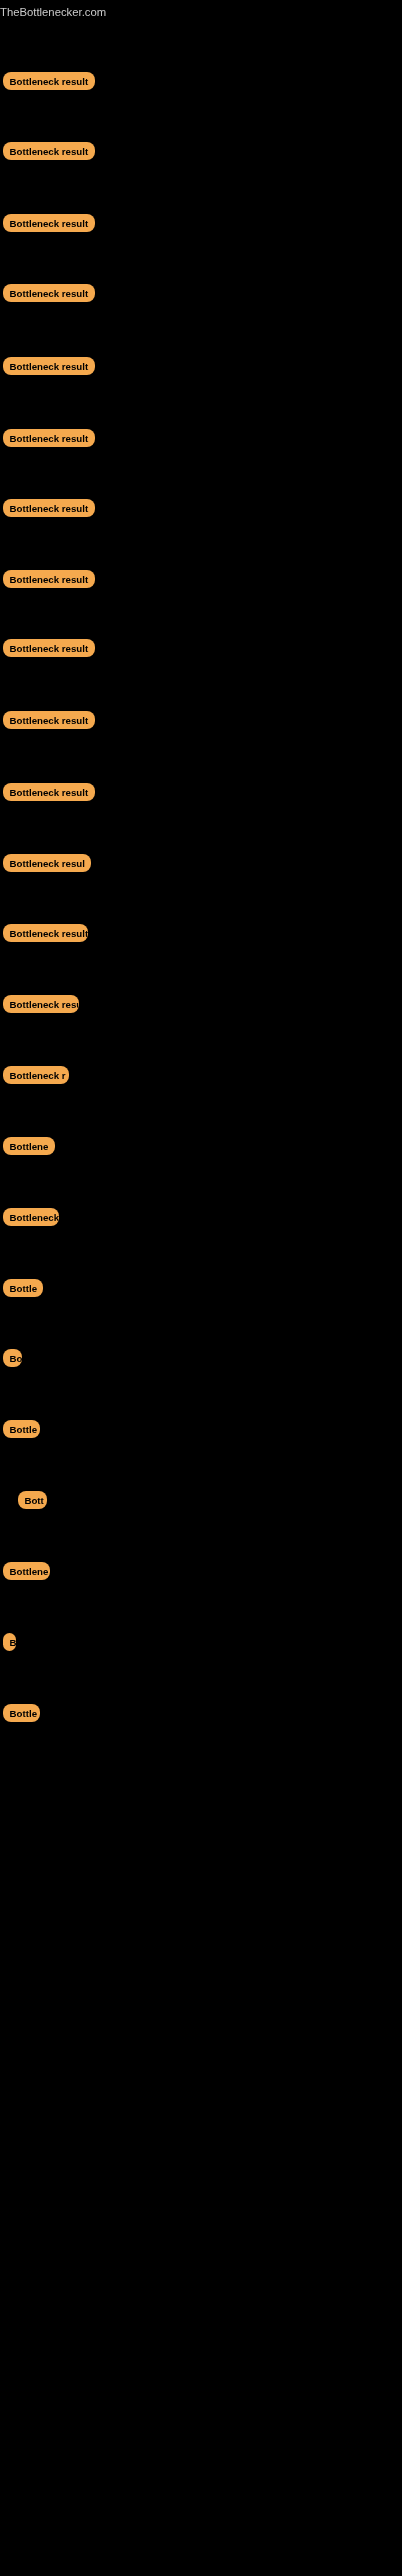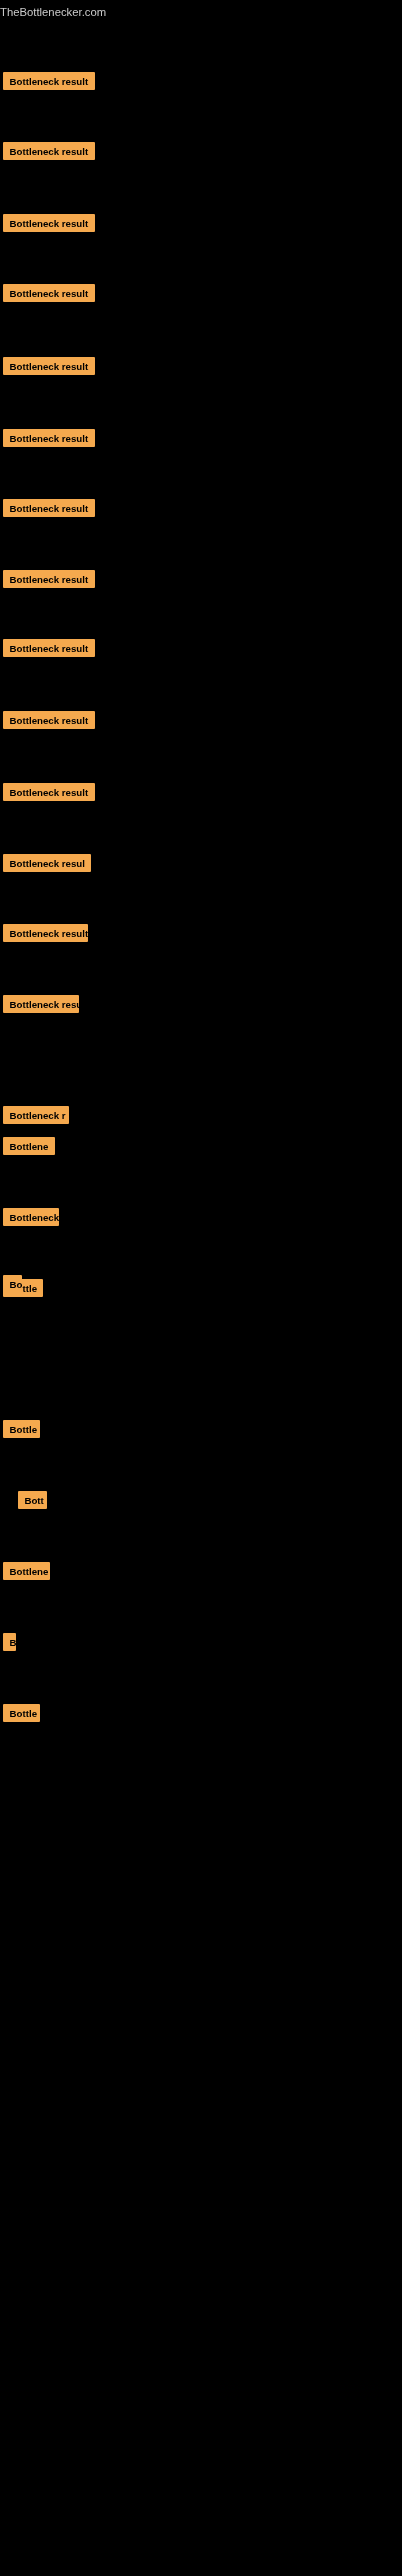--- a/index.html
+++ b/index.html
@@ -21,21 +21,21 @@
       padding: 6.4px 0 8px 0;
       font-weight: normal;
     }
     .bottleneck-badge {
       display: inline-block;
       background-color: #f5a94e;
       color: #000000;
       font-size: 9.7px;
       font-weight: bold;
       padding: 3.2px 6.4px;
-      border-radius: 1px;
+      border-radius: 8px;
       white-space: nowrap;
       overflow: hidden;
     }
   </style>
 </head>
 <body>
 
 <div class="site-title">TheBottlenecker.com</div>
 
 <div id="badges-container" style="position: relative; width: 403px; height: 2576px;">
@@ -46,24 +46,24 @@
     <div style="position: absolute; top: 331px; left: 3.2px;"><span class="bottleneck-badge" style="max-width: 105px;">Bottleneck result</span></div>
     <div style="position: absolute; top: 403px; left: 3.2px;"><span class="bottleneck-badge" style="max-width: 105px;">Bottleneck result</span></div>
     <div style="position: absolute; top: 473px; left: 3.2px;"><span class="bottleneck-badge" style="max-width: 105px;">Bottleneck result</span></div>
     <div style="position: absolute; top: 544px; left: 3.2px;"><span class="bottleneck-badge" style="max-width: 105px;">Bottleneck result</span></div>
     <div style="position: absolute; top: 613px; left: 3.2px;"><span class="bottleneck-badge" style="max-width: 105px;">Bottleneck result</span></div>
     <div style="position: absolute; top: 685px; left: 3.2px;"><span class="bottleneck-badge" style="max-width: 105px;">Bottleneck result</span></div>
     <div style="position: absolute; top: 757px; left: 3.2px;"><span class="bottleneck-badge" style="max-width: 105px;">Bottleneck result</span></div>
     <div style="position: absolute; top: 828px; left: 3.2px;"><span class="bottleneck-badge" style="max-width: 95px;">Bottleneck resul</span></div>
     <div style="position: absolute; top: 898px; left: 3.2px;"><span class="bottleneck-badge" style="max-width: 85px;">Bottleneck result</span></div>
     <div style="position: absolute; top: 969px; left: 3.2px;"><span class="bottleneck-badge" style="max-width: 76px;">Bottleneck resul</span></div>
-    <div style="position: absolute; top: 1040px; left: 3.2px;"><span class="bottleneck-badge" style="max-width: 66px; margin-top: 40px;">Bottleneck r</span></div>
+    <div style="position: absolute; top: 1040px; left: 3.2px;"><span class="bottleneck-badge" style="max-width: 66px;">Bottleneck r</span></div>
     <div style="position: absolute; top: 1111px; left: 3.2px;"><span class="bottleneck-badge" style="max-width: 56px;">Bottlene</span></div>
     <div style="position: absolute; top: 1182px; left: 3.2px;"><span class="bottleneck-badge" style="max-width: 56px;">Bottleneck</span></div>
     <div style="position: absolute; top: 1253px; left: 3.2px;"><span class="bottleneck-badge" style="max-width: 47px;">Bottle</span></div>
-    <div style="position: absolute; top: 1249px; left: 3.2px;"><span class="bottleneck-badge" style="max-width: 19.3px;">Bo</span></div>
+    <div style="position: absolute; top: 1323px; left: 3.2px;"><span class="bottleneck-badge" style="max-width: 19.3px;">Bo</span></div>
     <div style="position: absolute; top: 1394px; left: 3.2px;"><span class="bottleneck-badge" style="max-width: 37px;">Bottle</span></div>
     <div style="position: absolute; top: 1465px; left: 18px;"><span class="bottleneck-badge" style="max-width: 29px;">Bott</span></div>
     <div style="position: absolute; top: 1536px; left: 3.2px;"><span class="bottleneck-badge" style="max-width: 47px;">Bottlene</span></div>
     <div style="position: absolute; top: 1607px; left: 3.2px;"><span class="bottleneck-badge" style="max-width: 11.3px;">B</span></div>
     <div style="position: absolute; top: 1678px; left: 3.2px;"><span class="bottleneck-badge" style="max-width: 37px;">Bottle</span></div>
   </div>
 
 
 </body></html>

